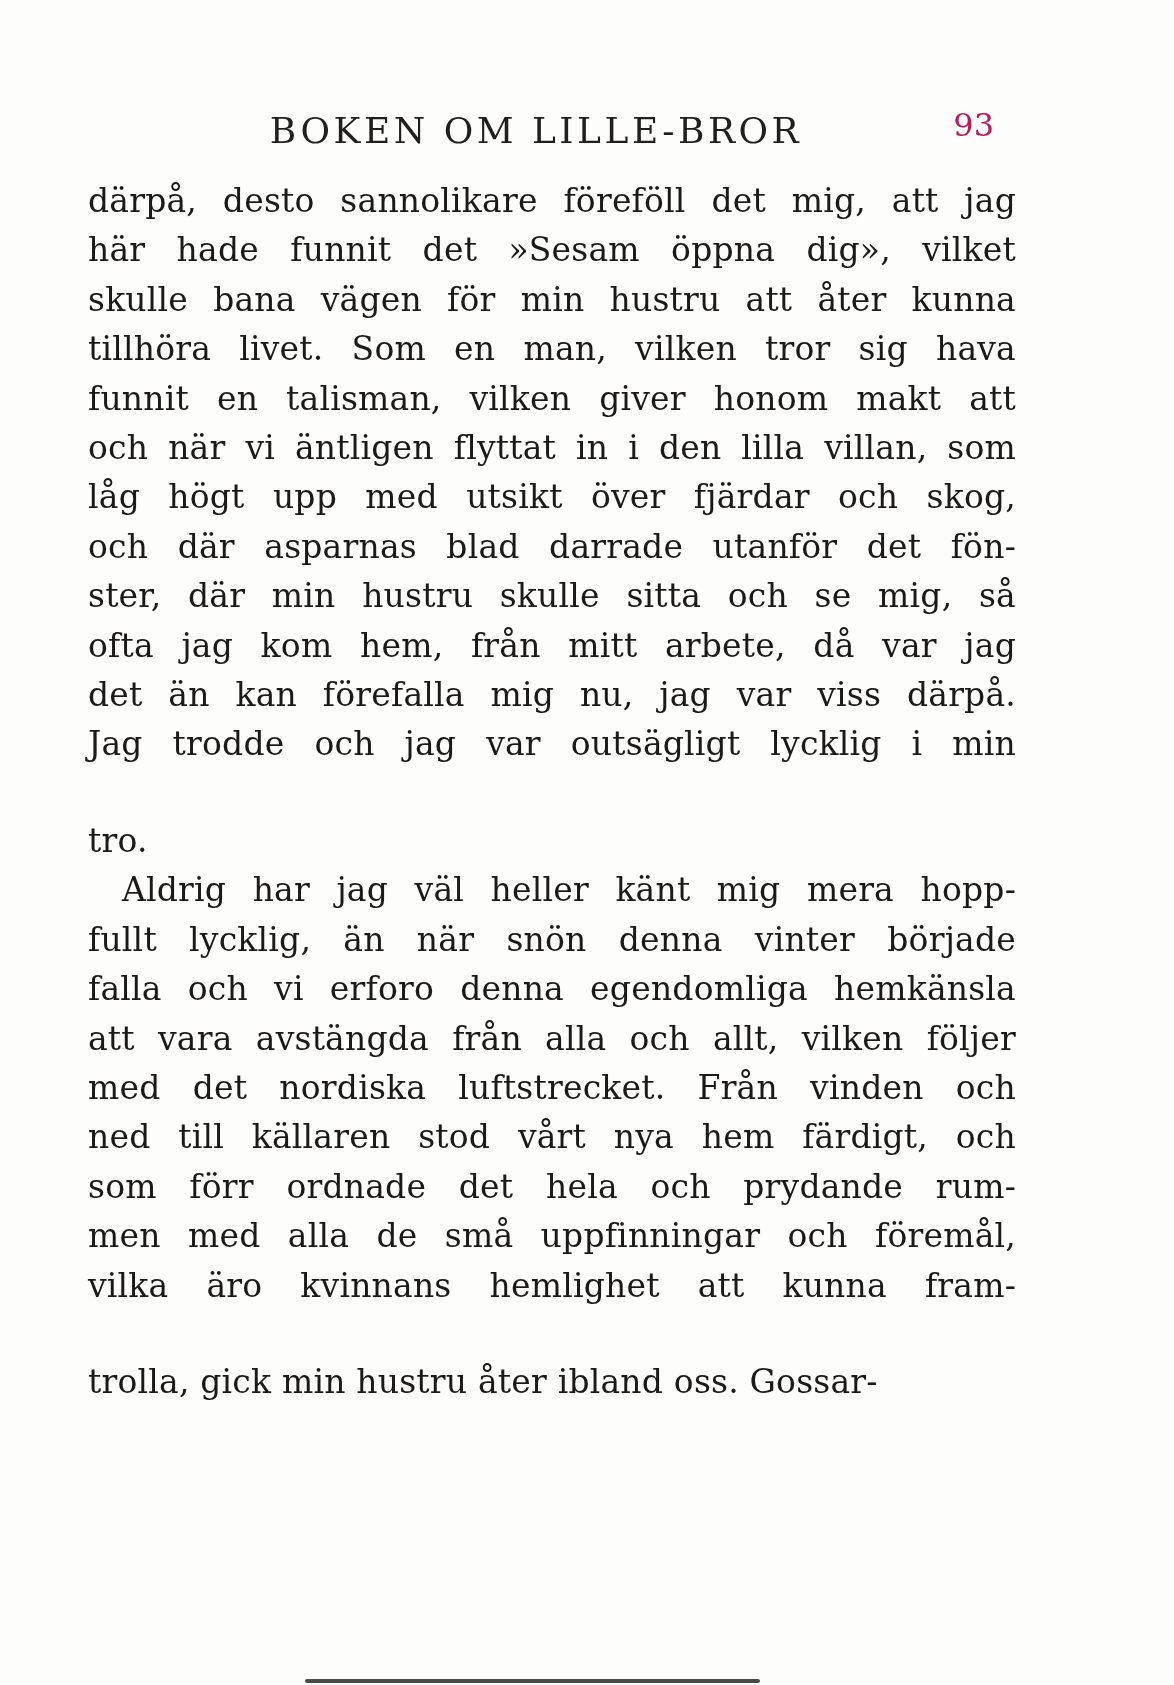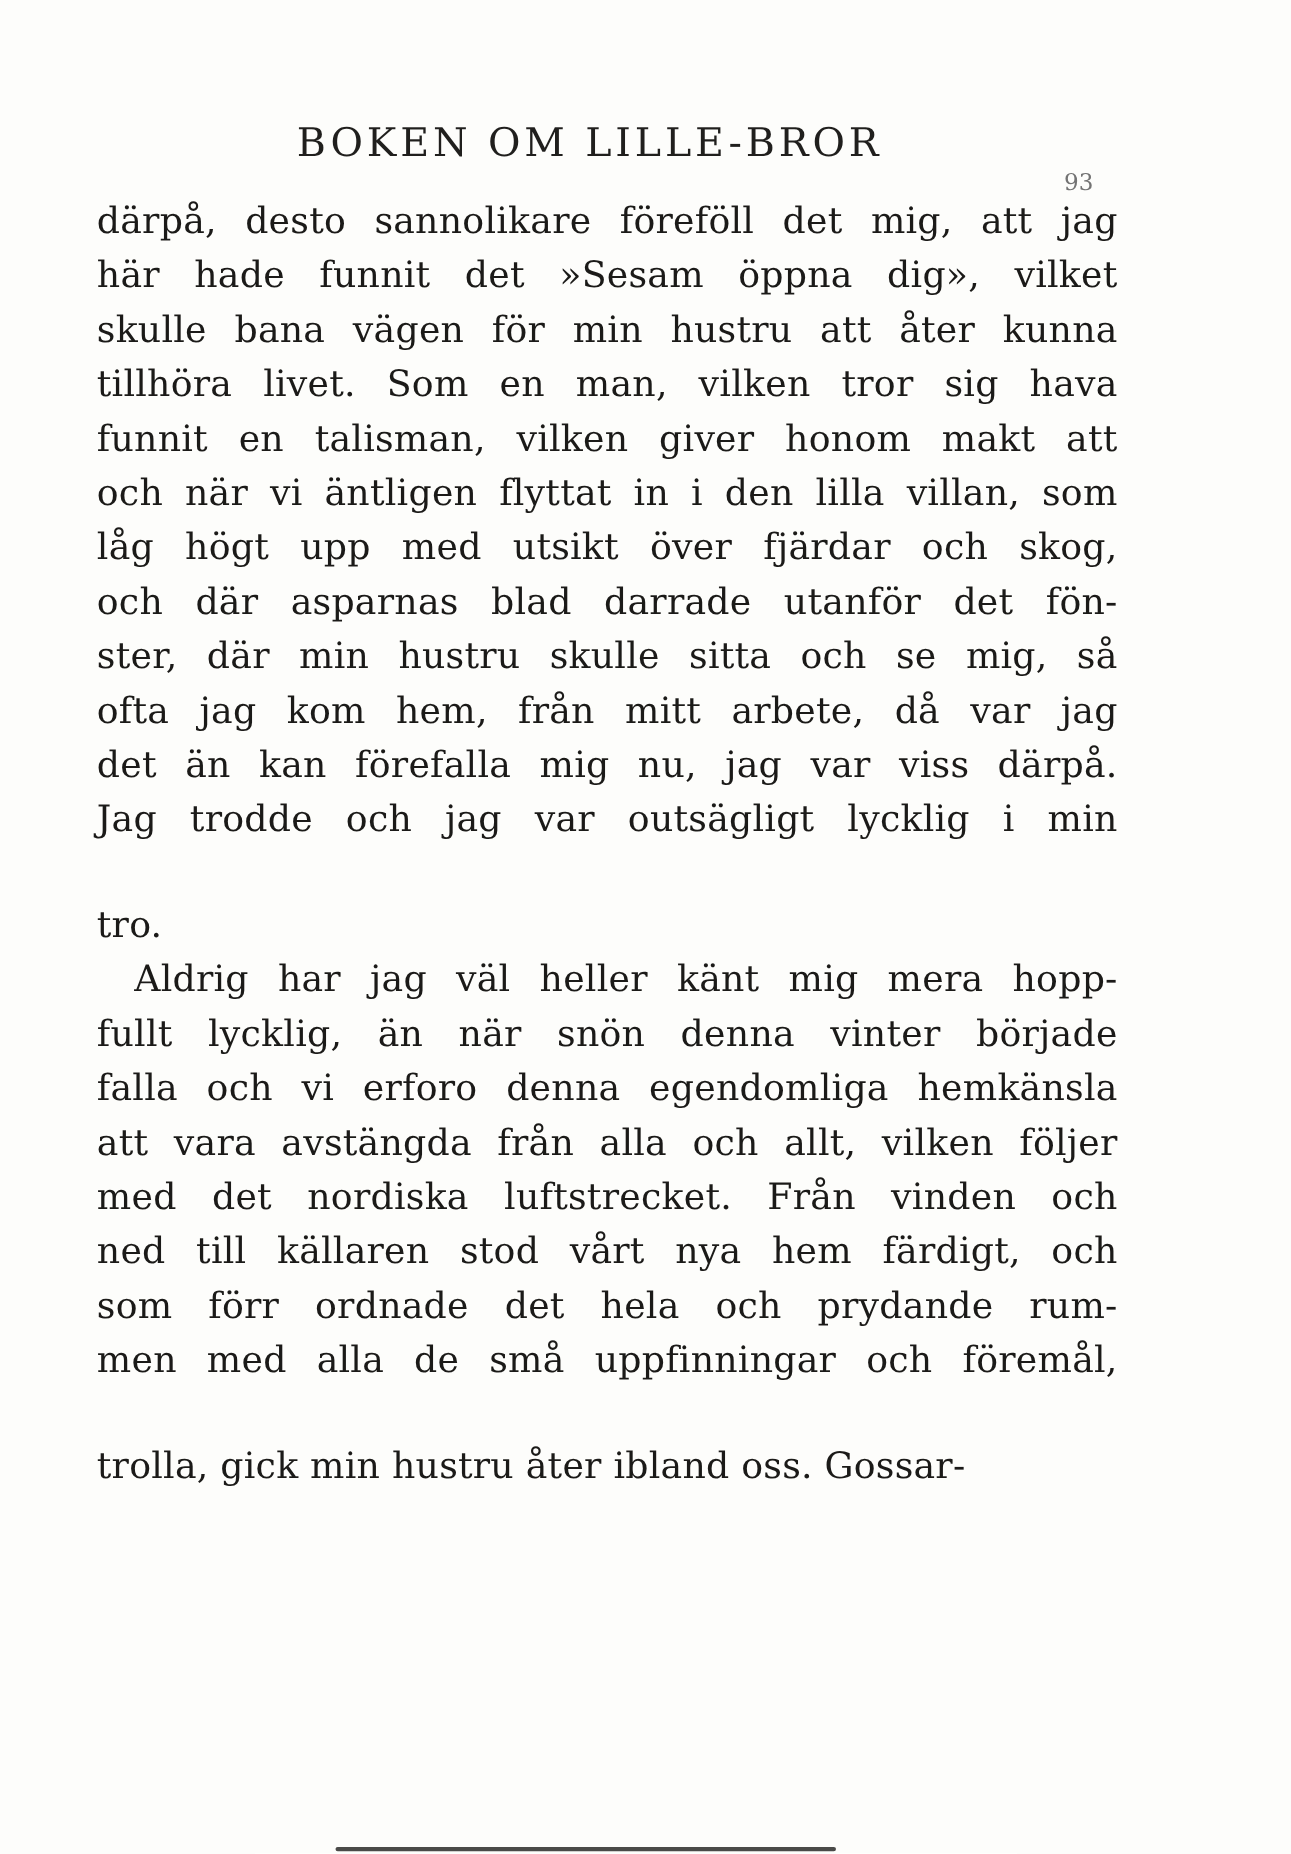--- a/index.html
+++ b/index.html
@@ -30,23 +30,22 @@
     top: 4px;
     font-size: 36px;
     letter-spacing: 3.5px;
     white-space: nowrap;
     color: #201f1d;
   }
   .page-number {
     position: absolute;
     right: 22px;
     top: 0;
-    font-size: 21px;
-    color: #737373;
-    margin-top: 48px;
+    font-size: 32px;
+    color: #be185d;
   }
   .text-block {
     position: absolute;
     left: 88px;
     top: 176px;
     width: 928px;
     font-size: 33px;
     line-height: 49.4px;
     letter-spacing: 0.2px;
   }
@@ -104,19 +103,20 @@
       </div>
       <div class="para indent">
         <div class="line">Aldrig har jag väl heller känt mig mera hopp-</div>
         <div class="line">fullt lycklig, än när snön denna vinter började</div>
         <div class="line">falla och vi erforo denna egendomliga hemkänsla</div>
         <div class="line">att vara avstängda från alla och allt, vilken följer</div>
         <div class="line">med det nordiska luftstrecket.  Från vinden och</div>
         <div class="line">ned till källaren stod vårt nya hem färdigt, och</div>
         <div class="line">som förr ordnade det hela och prydande rum-</div>
         <div class="line">men med alla de små uppfinningar och föremål,</div>
+        <div class="line">vilka äro kvinnans hemlighet att kunna fram-</div>
         <div class="line last">trolla, gick min hustru åter ibland oss.  Gossar-</div>
       </div>
     </div>
 
   <div class="scan-edge-artifact"></div>
 
 </div>
 
 </body></html>

